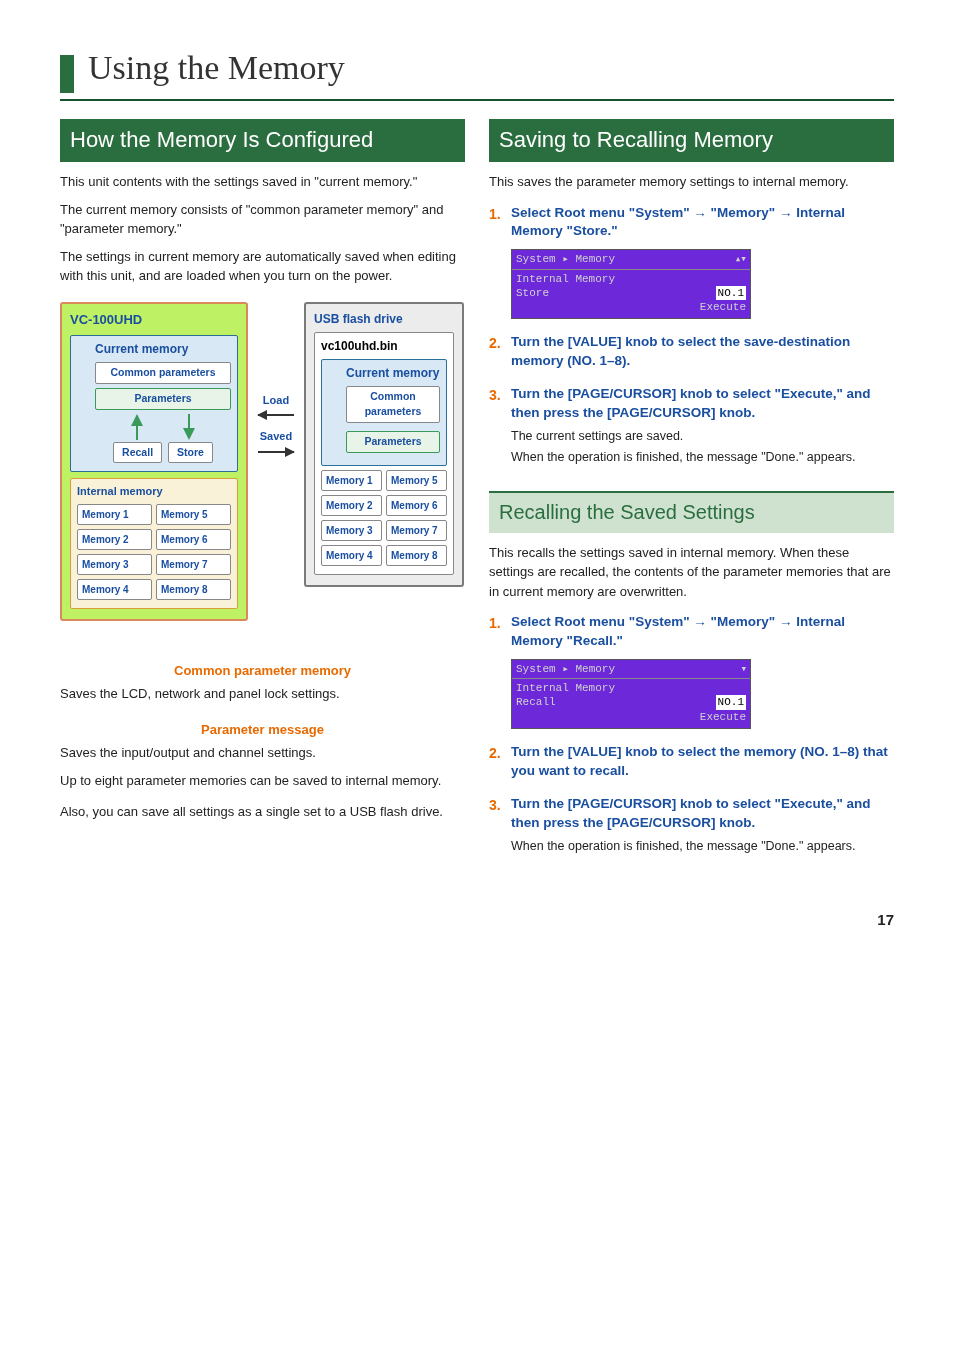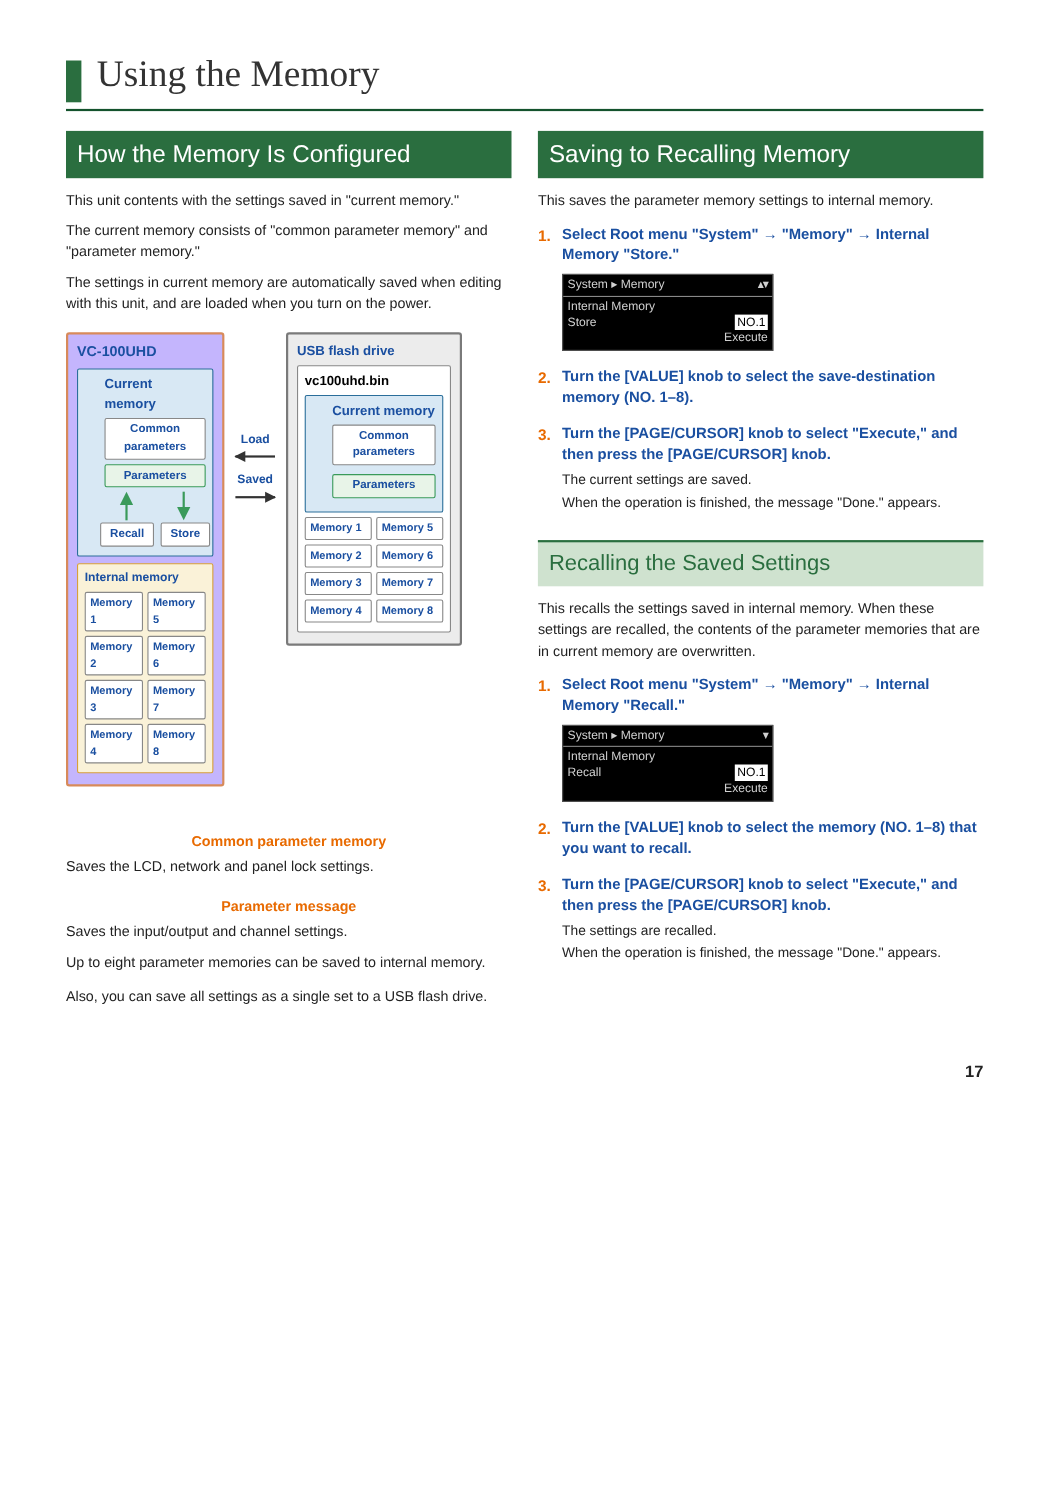--- a/index.html
+++ b/index.html
@@ -11,33 +11,33 @@
   .col { flex:1; min-width:0; }
   .sect-head { background:#2a6e3f; color:#fff; font-size:22px; font-weight:400; padding:4px 10px 6px 10px; margin-bottom:10px; }
   .sub-head { background:#cfe2cf; color:#2a6e3f; font-size:20px; font-weight:400; padding:4px 10px 6px 10px; margin:24px 0 10px 0; border-top:2px solid #2a6e3f; }
   p { margin-bottom:8px; }
   .orange-head { color:#e86a00; font-weight:700; font-size:13px; margin-top:16px; margin-bottom:4px;text-align:center; }
   ol.steps { list-style:none; counter-reset:step; margin:12px 0 0 0; }
   ol.steps > li { counter-increment:step; position:relative; padding-left:22px; margin-bottom:14px; }
   ol.steps > li::before { content:counter(step) "."; position:absolute; left:0; top:0; color:#e86a00; font-weight:700; font-size:14px; }
   .step-main { color:#1a4fa0; font-weight:700; font-size:13.5px; margin-bottom:4px; line-height:1.4; }
   .step-sub { color:#222; font-weight:400; font-size:12.5px; margin-bottom:2px; }
-  .lcd { background:#000000; border:1px solid #555; width:192px; padding:0; margin:8px 0 12px 0; font-family:Liberation Sans, sans-serif; font-size:11px; color:#d0d0d0; line-height:1.3; }
+  .lcd { background:#6d28d9; border:1px solid #555; width:240px; padding:0; margin:8px 0 12px 0; font-family:Liberation Mono, monospace; font-size:11px; color:#d0d0d0; line-height:1.3; }
   .lcd-top { border-bottom:1px solid #888; padding:2px 4px; display:flex; justify-content:space-between; }
   .lcd-top .tri { letter-spacing:-1px; }
   .lcd-body { padding:2px 4px 4px 4px; }
   .lcd-row { display:flex; justify-content:space-between; }
   .lcd-hl { background:#fff; color:#000; padding:0 2px; }
   .lcd-exec { color:#d0d0d0; }
   .page-num { text-align:right; font-weight:700; font-size:15px; margin-top:40px; }
 
   
   .diagram { display:flex; align-items:flex-start; gap:10px; margin:16px 0 0px 0; }
   .box-outer { border:2px solid; border-radius:3px; padding:6px 8px 10px 8px; }
-  .vc-box { border-color:#d88a5a; background:#c4b5fd; width:144px; }
+  .vc-box { border-color:#d88a5a; background:#bef264; width:188px; }
   .vc-title { color:#1a4fa0; font-weight:700; font-size:13px; margin-bottom:6px; }
   .cur-mem { border:1.5px solid #2a6e9a; background:#d8e8f4; border-radius:2px; padding:4px 6px 8px 24px; margin-bottom:6px; }
   .cur-mem-title { color:#1a4fa0; font-weight:700; font-size:12px; margin-bottom:4px; }
   .chip { border:1.5px solid #888; background:#fff; border-radius:2px; padding:2px 6px; font-size:10.5px; font-weight:700; color:#1a4fa0; text-align:center; margin-bottom:4px; }
   .chip.green { border-color:#3a9a5a; background:#e8f4e8; }
   .arrows-row { display:flex; justify-content:center; gap:40px; margin:2px 0; height:26px; position:relative; }
   .arr-up, .arr-down { width:0; height:0; border-left:6px solid transparent; border-right:6px solid transparent; }
   .arr-up { border-bottom:12px solid #3a9a5a; }
   .arr-down { border-top:12px solid #3a9a5a; }
   .arr-stem { width:2px; height:14px; background:#3a9a5a; }
@@ -213,20 +213,19 @@
                 <span class="lcd-exec">Execute</span>
               </div>
           </div>
         </div>
       </li>
       <li>
           <div class="step-main">Turn the [VALUE] knob to select the memory (NO. 1–8) that you want to recall.</div>
         </li>
       <li>
         <div class="step-main">Turn the [PAGE/CURSOR] knob to select "Execute," and then press the [PAGE/CURSOR] knob.</div>
-        <div class="step-sub">The settings are recalled.</div>
         <div class="step-sub">When the operation is finished, the message "Done." appears.</div>
       </li>
     </ol>
   </div>
 </div>
 
 <div class="page-num">17</div>
 
 </body></html>

